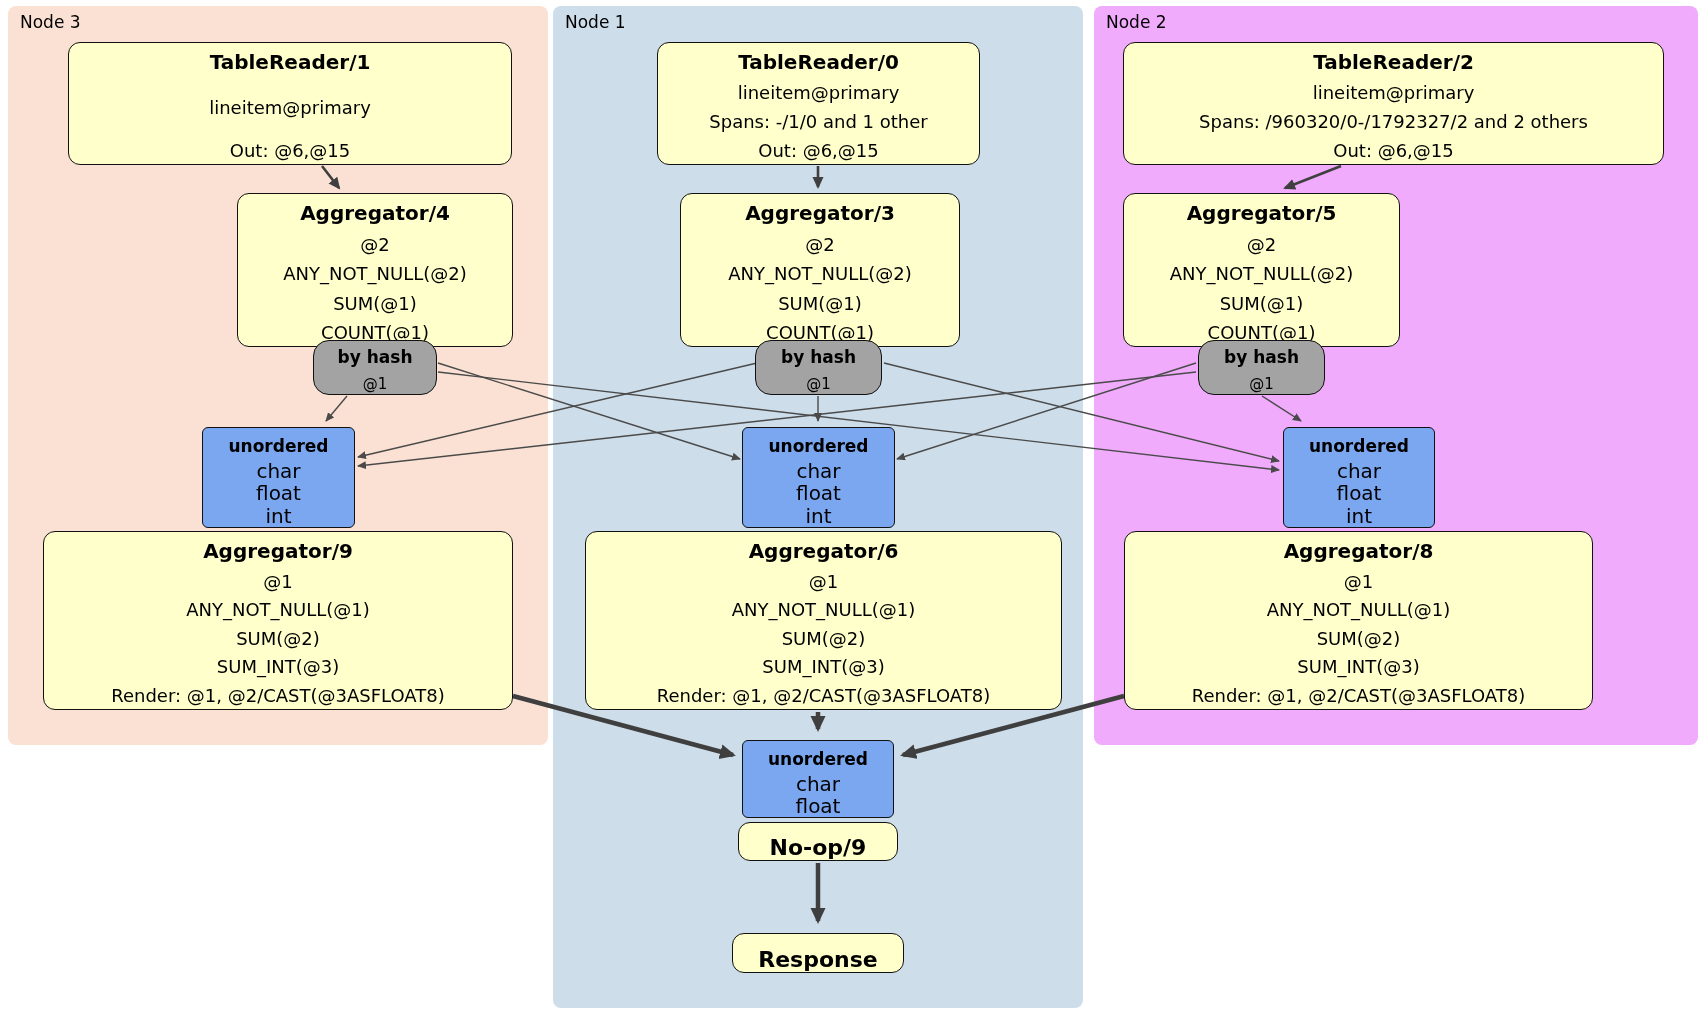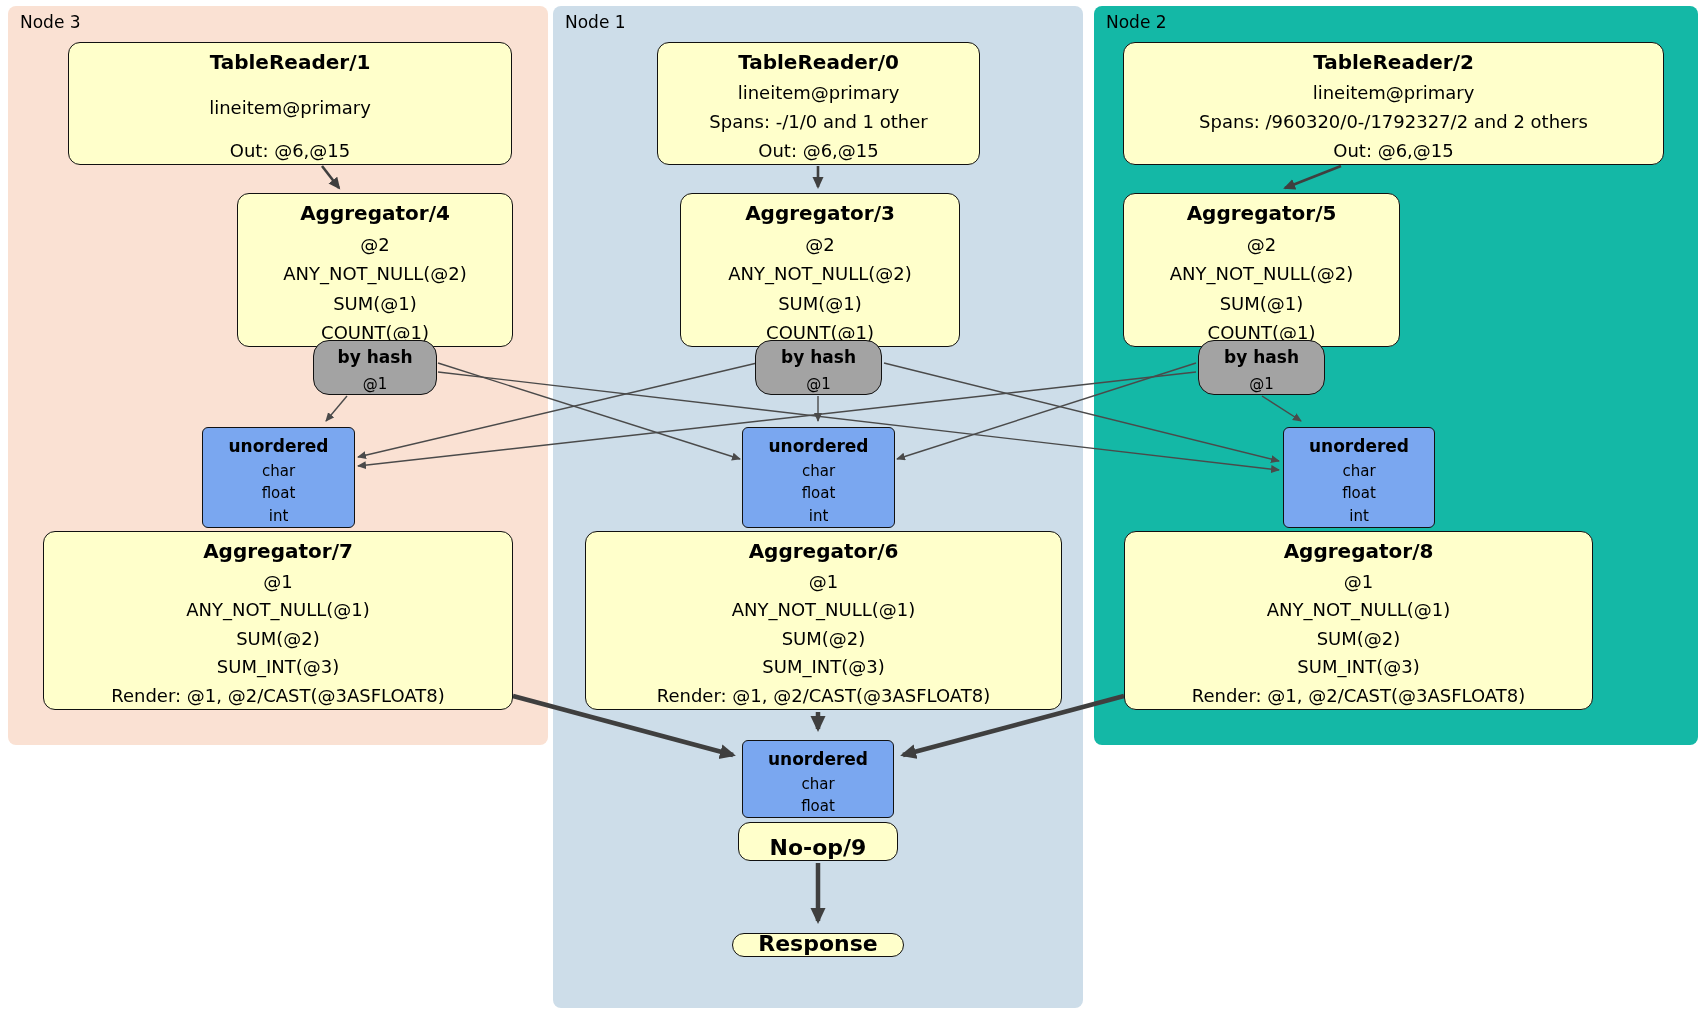--- a/index.html
+++ b/index.html
@@ -3,57 +3,57 @@
 <meta charset="utf-8">
 <style>
   html,body{margin:0;padding:0;background:#fff;}
   .canvas{
     position:relative;width:1706px;height:1016px;background:#ffffff;
     font-family:"DejaVu Sans","Liberation Sans",sans-serif;color:#000;overflow:hidden;
   }
   .region{position:absolute;border-radius:8px;}
   #region3{left:8px;top:6px;width:540px;height:739px;background:#FAE1D3;text-align:right;}
   #region1{left:553px;top:6px;width:530px;height:1002px;background:#CDDDE9;}
-  #region2{left:1094px;top:6px;width:604px;height:739px;background:#14b8a6;}
+  #region2{left:1094px;top:6px;width:604px;height:739px;background:#f0abfc;}
   .region-label{position:absolute;left:12px;top:6px;font-size:17px;color:#000;}
   svg.edges{position:absolute;left:0;top:0;z-index:1;}
   .box{
     position:absolute;z-index:2;box-sizing:border-box;border:1.6px solid #111;
     display:flex;flex-direction:column;align-items:center;text-align:center;justify-content:space-between;
   }
   .ybox{background:#FFFFCB;border-radius:12px;padding-top:5px;}
   .ybox .t{font-size:20px;font-weight:bold;line-height:29px;}
   .ybox .l{font-size:18px;line-height:27px;white-space:nowrap;}
   .hash{background:#a3a3a3;border-radius:16px;padding-top:4px;}
   .hash .t{font-size:17px;font-weight:bold;line-height:24px;}
   .hash .l{font-size:15px;line-height:19px;}
   .sync{background:#7AA7F0;border-radius:6px;padding-top:6px;}
   .sync .t{font-size:17px;font-weight:bold;line-height:25px;}
-  .sync .l{font-size:15px;line-height:21px;}
+  .sync .l{font-size:20px;line-height:21px;}
   .pill{background:#FFFFCB;border-radius:12px;justify-content:flex-end;}
   .pill .t{font-size:22px;font-weight:bold;}
   
   #tr1{left:68px;top:42px;width:444px;height:123px;}
   #tr0{left:657px;top:42px;width:323px;height:123px;}
   #tr2{left:1123px;top:42px;width:541px;height:123px;}
   #agg4{left:237px;top:193px;width:276px;height:154px;}
   #agg3{left:680px;top:193px;width:280px;height:154px;}
   #agg5{left:1123px;top:193px;width:277px;height:154px;}
   #hashL{left:313px;top:340px;width:124px;height:55px;}
   #hashC{left:755px;top:340px;width:127px;height:55px;}
   #hashR{left:1198px;top:340px;width:127px;height:55px;}
   #syncL{left:202px;top:427px;width:153px;height:101px;}
   #syncC{left:742px;top:427px;width:153px;height:101px;}
   #syncR{left:1283px;top:427px;width:152px;height:101px;}
   #agg7{left:43px;top:531px;width:470px;height:179px;}
   #agg6{left:585px;top:531px;width:477px;height:179px;}
   #agg8{left:1124px;top:531px;width:469px;height:179px;}
   #syncF{left:742px;top:740px;width:152px;height:78px;}
   #noop{left:738px;top:822px;width:160px;height:39px;}
-  #resp{left:732px;top:933px;width:172px;height:24px;}
+  #resp{left:732px;top:933px;width:172px;height:40px;}
 </style>
 </head>
 <body>
 
 <div class="canvas">
 
   <div class="region" id="region3">
     <span class="region-label">Node 3</span>
   </div>
   <div class="region" id="region1">
@@ -108,21 +108,21 @@
     <div class="l">Out: @6,@15</div>
   </div>
   <div class="box ybox" id="agg4">
     <div class="t">Aggregator/4</div>
     <div class="l">@2</div>
     <div class="l">ANY_NOT_NULL(@2)</div>
     <div class="l">SUM(@1)</div>
     <div class="l">COUNT(@1)</div>
   </div>
   <div class="box ybox" id="agg7">
-    <div class="t">Aggregator/7</div>
+    <div class="t">Aggregator/9</div>
     <div class="l">@1</div>
     <div class="l">ANY_NOT_NULL(@1)</div>
     <div class="l">SUM(@2)</div>
     <div class="l">SUM_INT(@3)</div>
     <div class="l">Render: @1, @2/CAST(@3ASFLOAT8)</div>
   </div>
 
   <div class="box ybox" id="tr0">
     <div class="t">TableReader/0</div>
     <div class="l">lineitem@primary</div>

